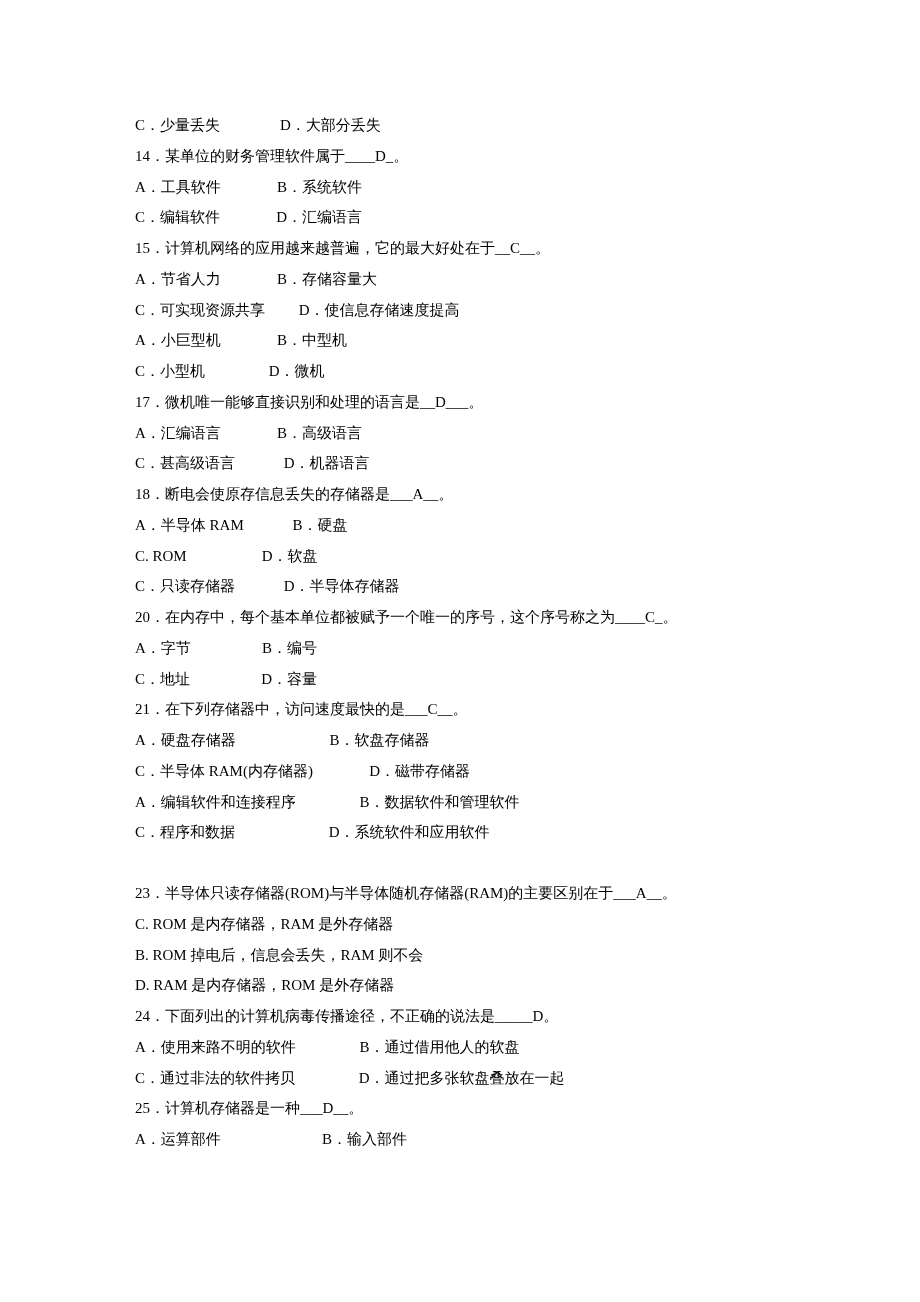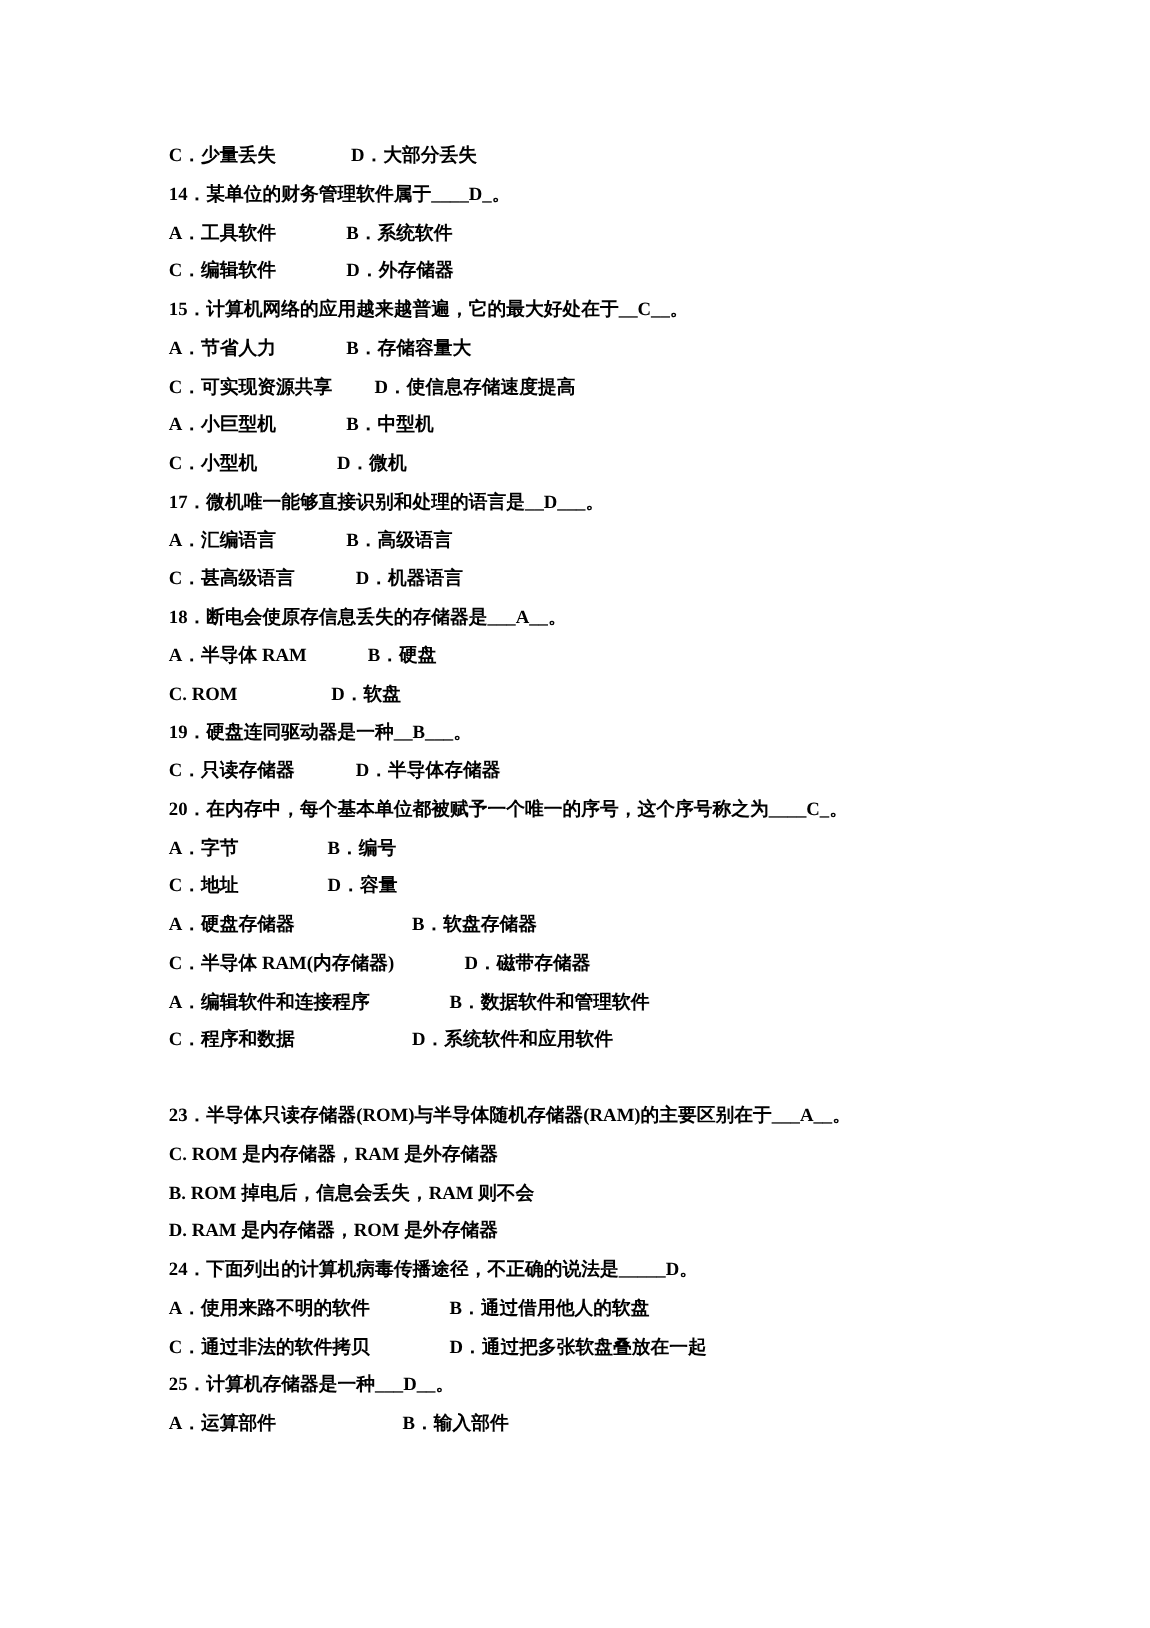--- a/index.html
+++ b/index.html
@@ -8,50 +8,49 @@
       line-height: 2.05;
       color: #000;
       background: #fff;
       margin: 0;
       padding: 110px 135px 80px 135px;
       width: 920px;
       box-sizing: border-box;
     }
     .line {
       white-space: pre;
-      font-weight: bold;
     }
     .blank {
       height: 30px;
     }
   </style>
 </head>
 <body>
 
 <div id="content">
     <div class="line">C．少量丢失                D．大部分丢失</div>
     <div class="line">14．某单位的财务管理软件属于____D_。</div>
     <div class="line">A．工具软件               B．系统软件</div>
-    <div class="line">C．编辑软件               D．外存储器</div>
+    <div class="line">C．编辑软件               D．汇编语言</div>
     <div class="line">15．计算机网络的应用越来越普遍，它的最大好处在于__C__。</div>
     <div class="line">A．节省人力               B．存储容量大</div>
     <div class="line">C．可实现资源共享         D．使信息存储速度提高</div>
     <div class="line">A．小巨型机               B．中型机</div>
     <div class="line">C．小型机                 D．微机</div>
     <div class="line">17．微机唯一能够直接识别和处理的语言是__D___。</div>
     <div class="line">A．汇编语言               B．高级语言</div>
     <div class="line">C．甚高级语言             D．机器语言</div>
     <div class="line">18．断电会使原存信息丢失的存储器是___A__。</div>
     <div class="line">A．半导体 RAM             B．硬盘</div>
     <div class="line">C. ROM                    D．软盘</div>
-    <div class="line">19．硬盘连同驱动器是一种__B___。</div>
     <div class="line">C．只读存储器             D．半导体存储器</div>
     <div class="line">20．在内存中，每个基本单位都被赋予一个唯一的序号，这个序号称之为____C_。</div>
     <div class="line">A．字节                   B．编号</div>
     <div class="line">C．地址                   D．容量</div>
+    <div class="line">21．在下列存储器中，访问速度最快的是___C__。</div>
     <div class="line">A．硬盘存储器                         B．软盘存储器</div>
     <div class="line">C．半导体 RAM(内存储器)               D．磁带存储器</div>
     <div class="line">A．编辑软件和连接程序                 B．数据软件和管理软件</div>
     <div class="line">C．程序和数据                         D．系统软件和应用软件</div>
     <div class="blank"></div>
     <div class="line">23．半导体只读存储器(ROM)与半导体随机存储器(RAM)的主要区别在于___A__。</div>
     <div class="line">C. ROM 是内存储器，RAM 是外存储器</div>
     <div class="line">B. ROM 掉电后，信息会丢失，RAM 则不会</div>
     <div class="line">D. RAM 是内存储器，ROM 是外存储器</div>
     <div class="line">24．下面列出的计算机病毒传播途径，不正确的说法是_____D。</div>

